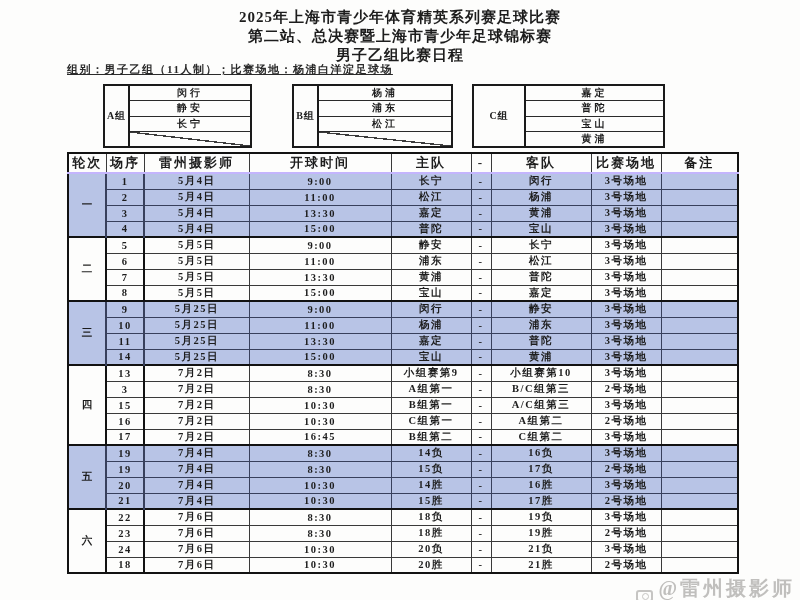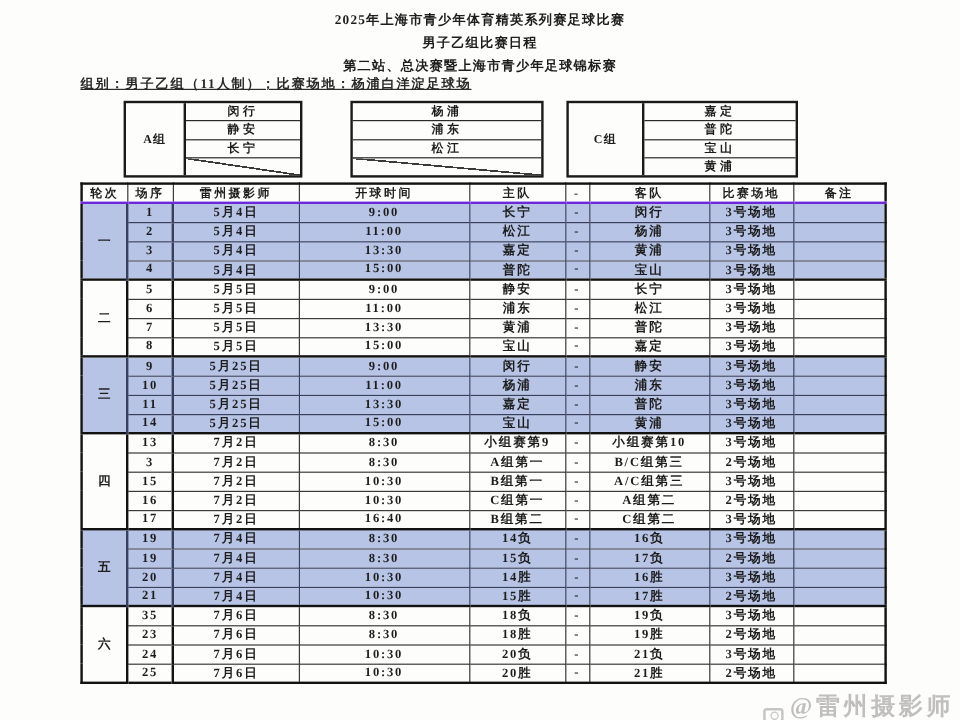--- a/index.html
+++ b/index.html
@@ -9,42 +9,42 @@
     background: #fdfdfc;
     position: relative;
     overflow: hidden;
     font-family: "Liberation Serif", "DejaVu Serif", serif;
     color: #1d1d1d;
   }
   
   .title-block {
     position: absolute; top: 8px; left: 0; width: 800px;
     text-align: center; font-weight: bold;
-    font-size: 11px; line-height: 19px; letter-spacing: 1px;
+    font-size: 15px; line-height: 19px; letter-spacing: 1px;
   }
   
   .meta-line {
     position: absolute; top: 62px; left: 67px;
     font-size: 11px; font-weight: bold; letter-spacing: 1.5px; color: #2a2a2a; text-decoration: underline;
   }
   
   .group-box {
     position: absolute; top: 84px; height: 64px;
     border: 2px solid #1a1a1a; display: flex; background: #fdfdfc;
   }
   #group-a { left: 103px; width: 149px; }
   #group-b { left: 292px; width: 161px; }
   #group-c { left: 472px; width: 193px; }
   .group-label {
     border-right: 2px solid #1a1a1a;
     display: flex; align-items: center; justify-content: center;
     font-size: 10px; font-weight: bold; letter-spacing: 1px;
   }
-  #group-a .group-label, #group-b .group-label { width: 50px; }
-  #group-c .group-label { width: 63px; }
+  #group-a .group-label, #group-b .group-label { width: 25px; }
+  #group-c .group-label { width: 52px; }
   .group-teams { flex: 1; display: flex; flex-direction: column; }
   .team-cell {
     flex: 1; border-bottom: 1px solid #2a2a2a;
     display: flex; align-items: center; justify-content: center;
     font-size: 10px; font-weight: bold; letter-spacing: 3px;
   }
   .team-cell:last-child { border-bottom: none; }
   .team-cell.diag {
     background-image: linear-gradient(to top right,
       transparent calc(50% - 0.7px), #3a3a3a calc(50% - 0.7px),
@@ -55,21 +55,21 @@
     position: absolute; top: 152px; left: 67px; width: 670px;
     border-collapse: collapse; table-layout: fixed;
     border: 2px solid #121212;
   }
   .schedule-table th, .schedule-table td {
     border: 1px solid #3a3a3a;
     height: 16px; padding: 0;
     text-align: center; vertical-align: middle;
     font-weight: bold; overflow: hidden; white-space: nowrap;
   }
-  .schedule-table th { font-size: 10px; letter-spacing: 2px; border-bottom: 2px solid #6d28d9; font-family: Liberation Serif, serif; }
+  .schedule-table th { font-size: 13px; letter-spacing: 2px; border-bottom: 2px solid #c4b5fd; font-family: Liberation Serif, serif; }
   .schedule-table td { font-size: 10.5px; letter-spacing: 1.5px; }
   tr.hl td { background: #b8c4e6; border-color: #38405c; }
   tr.round-start td { border-top: 2px solid #121212; }
   td.round-cell { border-right: 2px solid #121212; letter-spacing: 0; }
   td[data-name="match-no-cell"] { border-right: 2px solid #121212; }
   
   .watermark {
     position: absolute; top: 575px; right: 5px;
     display: flex; align-items: flex-end; gap: 5px;
     color: #c0bfbd; font-size: 20px; font-weight: bold; letter-spacing: 3px;
@@ -82,36 +82,37 @@
   .camera-icon::after {
     content: ''; position: absolute; left: 4px; top: 1px;
     width: 5px; height: 5px; border: 1.5px solid #c6c5c3; border-radius: 50%;
   }
 </style>
 </head>
 <body>
 
 <div class="title-block" data-name="document-title">
   <div data-name="title-line-1">2025年上海市青少年体育精英系列赛足球比赛</div>
+  <div data-name="title-line-2">第二站、总决赛暨上海市青少年足球锦标赛</div>
   <div data-name="title-line-3">男子乙组比赛日程</div>
-  <div data-name="title-line-2">第二站、总决赛暨上海市青少年足球锦标赛</div>
 </div>
 
 <div class="meta-line" data-name="group-and-venue-line">组别：男子乙组（11人制）；比赛场地：杨浦白洋淀足球场</div>
 
 <div class="group-box" id="group-a" data-name="group-box-a">
   <div class="group-label" data-name="group-label">A组</div>
   <div class="group-teams" data-name="group-teams">
       <div class="team-cell" data-name="group-team-cell">闵行</div>
       <div class="team-cell" data-name="group-team-cell">静安</div>
       <div class="team-cell" data-name="group-team-cell">长宁</div>
       <div class="team-cell diag" data-name="group-empty-cell"></div>
     </div>
 </div>
 <div class="group-box" id="group-b" data-name="group-box-b">
+  <div class="group-label" data-name="group-label">B组</div>
   <div class="group-teams" data-name="group-teams">
       <div class="team-cell" data-name="group-team-cell">杨浦</div>
       <div class="team-cell" data-name="group-team-cell">浦东</div>
       <div class="team-cell" data-name="group-team-cell">松江</div>
       <div class="team-cell diag" data-name="group-empty-cell"></div>
     </div>
 </div>
 <div class="group-box" id="group-c" data-name="group-box-c">
   <div class="group-label" data-name="group-label">C组</div>
   <div class="group-teams" data-name="group-teams">
@@ -308,21 +309,21 @@
         <td data-name="match-time-cell">10:30</td>
         <td data-name="home-team-cell">C组第一</td>
         <td data-name="vs-dash">-</td>
         <td data-name="away-team-cell">A组第二</td>
         <td data-name="venue-cell">2号场地</td>
         <td data-name="note-cell"></td>
       </tr>
       <tr data-name="match-row">
         <td data-name="match-no-cell">17</td>
         <td data-name="match-date-cell">7月2日</td>
-        <td data-name="match-time-cell">16:40</td>
+        <td data-name="match-time-cell">16:45</td>
         <td data-name="home-team-cell">B组第二</td>
         <td data-name="vs-dash">-</td>
         <td data-name="away-team-cell">C组第二</td>
         <td data-name="venue-cell">3号场地</td>
         <td data-name="note-cell"></td>
       </tr>
       <tr data-name="match-row" class="hl round-start">
         <td rowspan="4" class="round-cell" data-name="round-label-cell">五</td>
         <td data-name="match-no-cell">19</td>
         <td data-name="match-date-cell">7月4日</td>
@@ -358,21 +359,21 @@
         <td data-name="match-date-cell">7月4日</td>
         <td data-name="match-time-cell">10:30</td>
         <td data-name="home-team-cell">15胜</td>
         <td data-name="vs-dash">-</td>
         <td data-name="away-team-cell">17胜</td>
         <td data-name="venue-cell">2号场地</td>
         <td data-name="note-cell"></td>
       </tr>
       <tr data-name="match-row" class="round-start">
         <td rowspan="4" class="round-cell" data-name="round-label-cell">六</td>
-        <td data-name="match-no-cell">35</td>
+        <td data-name="match-no-cell">22</td>
         <td data-name="match-date-cell">7月6日</td>
         <td data-name="match-time-cell">8:30</td>
         <td data-name="home-team-cell">18负</td>
         <td data-name="vs-dash">-</td>
         <td data-name="away-team-cell">19负</td>
         <td data-name="venue-cell">3号场地</td>
         <td data-name="note-cell"></td>
       </tr>
       <tr data-name="match-row">
         <td data-name="match-no-cell">23</td>
@@ -388,21 +389,21 @@
         <td data-name="match-no-cell">24</td>
         <td data-name="match-date-cell">7月6日</td>
         <td data-name="match-time-cell">10:30</td>
         <td data-name="home-team-cell">20负</td>
         <td data-name="vs-dash">-</td>
         <td data-name="away-team-cell">21负</td>
         <td data-name="venue-cell">3号场地</td>
         <td data-name="note-cell"></td>
       </tr>
       <tr data-name="match-row">
-        <td data-name="match-no-cell">25</td>
+        <td data-name="match-no-cell">18</td>
         <td data-name="match-date-cell">7月6日</td>
         <td data-name="match-time-cell">10:30</td>
         <td data-name="home-team-cell">20胜</td>
         <td data-name="vs-dash">-</td>
         <td data-name="away-team-cell">21胜</td>
         <td data-name="venue-cell">2号场地</td>
         <td data-name="note-cell"></td>
       </tr>
     </tbody>
 </table>

